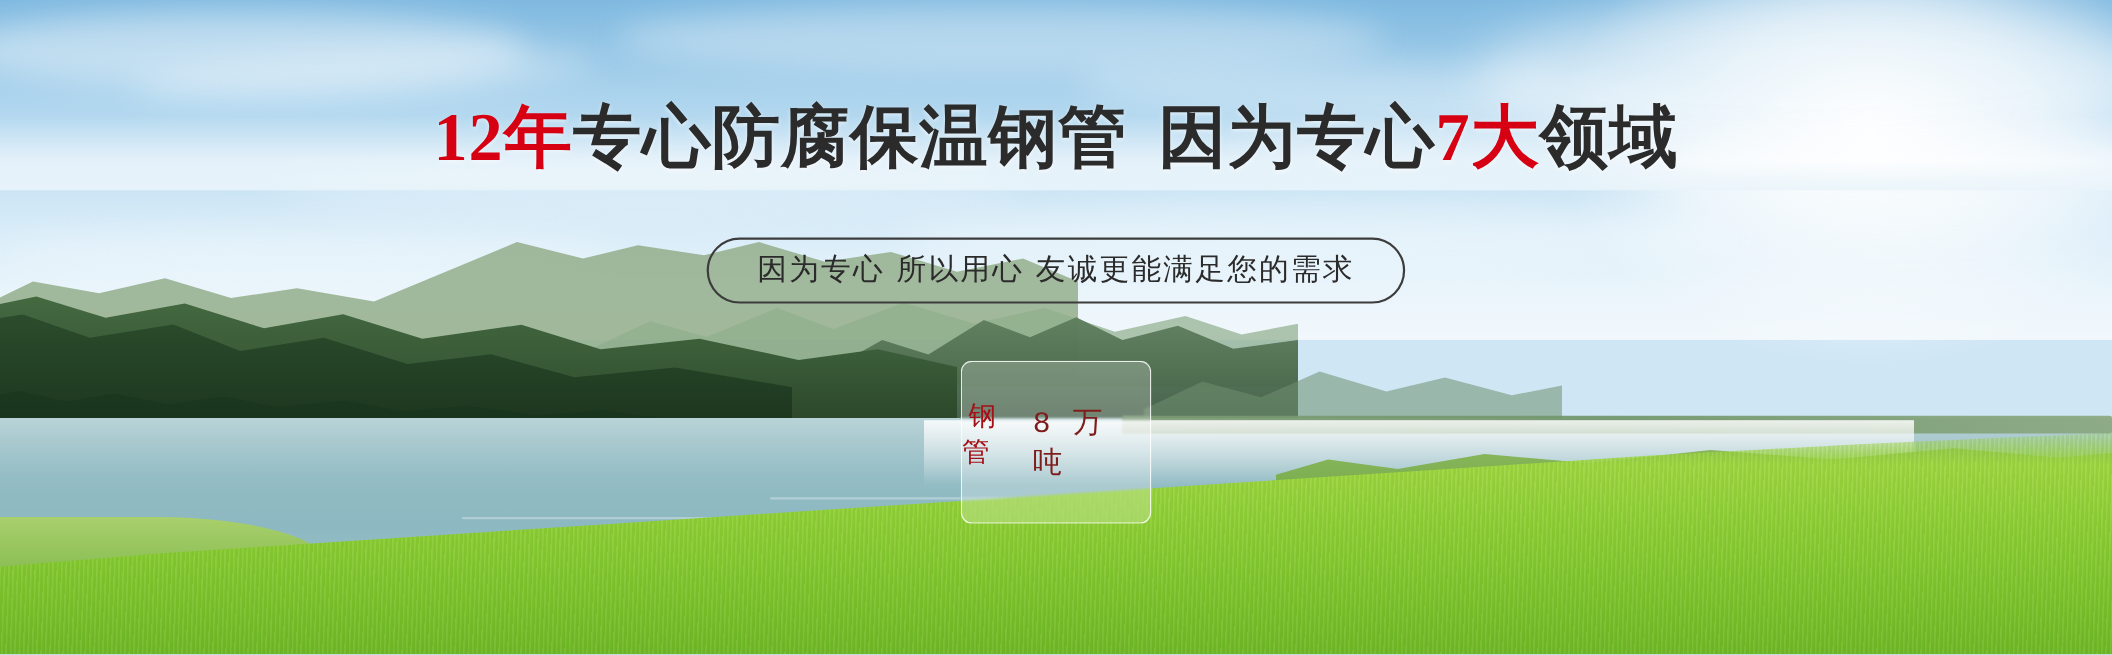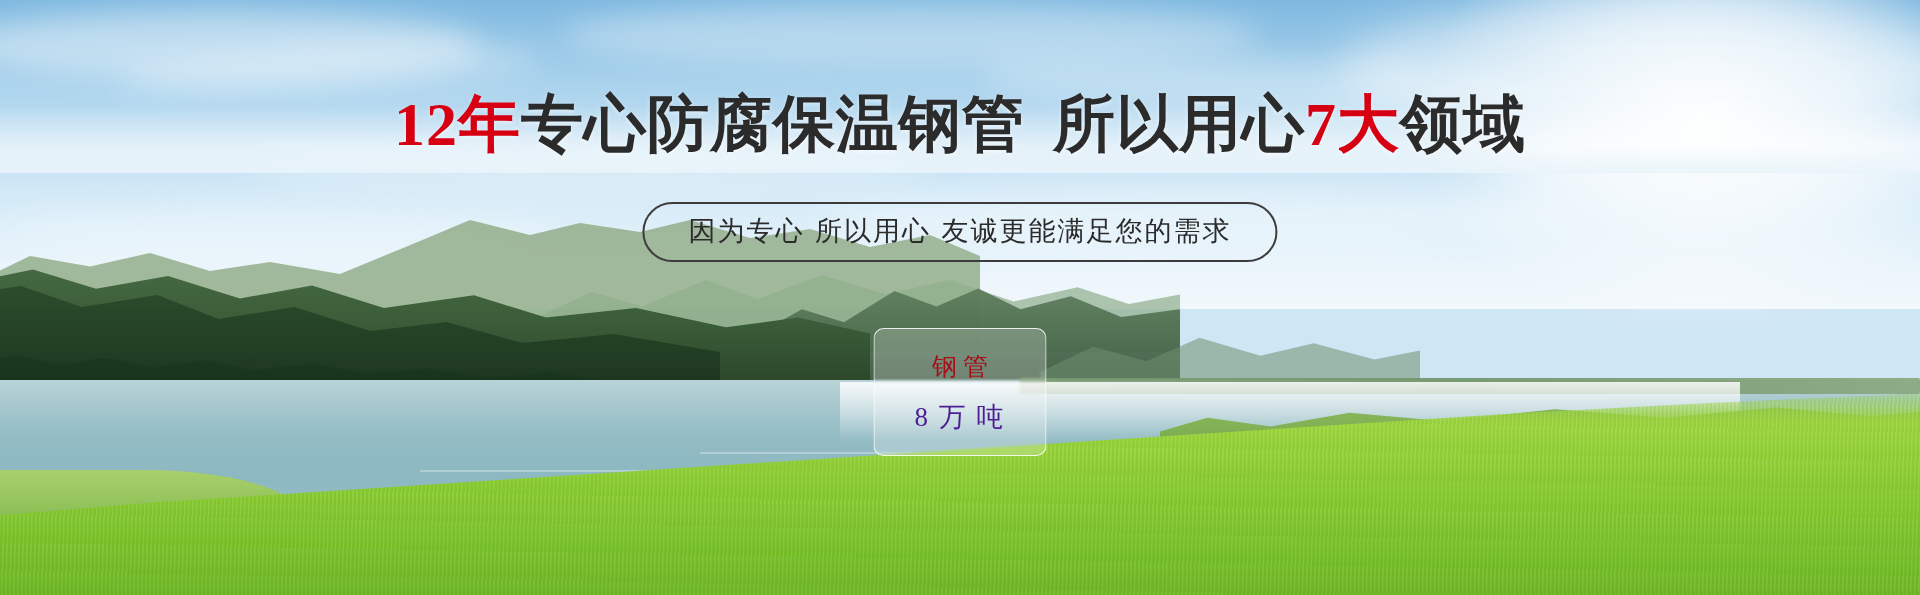--- a/index.html
+++ b/index.html
@@ -191,59 +191,59 @@
     margin-top:15px;
   }
   .headline .red {
     color:#d60012;
     text-shadow:0 2px 4px rgba(255,255,255,.5);
     font-family:Liberation Serif, serif;
   }
   .headline .gap { display:inline-block; width:28px; }
 
   .subpill {
-    position:absolute; top:202px; left:50%; transform:translateX(-50%);
+    position:absolute; top:216px; left:50%; transform:translateX(-50%);
     border:2px solid #3c3c3c;
     border-radius:34px;
     padding:9px 44px 11px 44px;
     color:#2b2b2b;
     font-size:27px;
     letter-spacing:2px;
     white-space:nowrap;
     background:rgba(255,255,255,0.02);
     font-family:"DejaVu Sans","Liberation Sans",sans-serif;
   }
 
   
   .cards {
     position:absolute; top:328px; left:50%; transform:translateX(-50%);
     display:flex; gap:8px;
   }
   .card {
-    width:173px; height:128px;
+    width:173px; height:148px;
     border:1px solid rgba(255,255,255,.85);
     border-radius:10px;
     background:rgba(255,255,255,.22);
-    display:flex; flex-direction:column;
+    display:flex; flex-direction:row;
     align-items:center; justify-content:center;
     backdrop-filter:blur(1px);
   }
   .card .label {
     color:#a41017;
     font-size:25px;
     letter-spacing:6px;
     text-indent:6px;
     margin-bottom:16px;
     font-family:"DejaVu Sans","Liberation Sans",sans-serif;
   }
   .card .value {
-    color:#4c1d95;
+    color:#7f1d1d;
     font-size:27px;
     letter-spacing:2px;
-    font-family:Liberation Serif, serif;
+    font-family:Liberation Mono, monospace;
   }
   .card .value sup { font-size:16px; }
 </style>
 </head>
 <body>
 
 <div id="banner">
 
   <div class="sky">
     <div class="sun-glow"></div>
@@ -280,21 +280,21 @@
   <div class="marsh-right2"></div>
   <div class="islet-left"></div>
   <div class="island2"></div>
   <div class="island"></div>
   <div class="grass-fg"></div>
   <div class="grass-texture"></div>
 
   <div class="content">
 
     <div class="headline">
-      <span class="red">12年</span><span class="dark">专心防腐保温钢管</span><span class="gap"></span><span class="dark">所以用心</span><span class="red">7大</span><span class="dark">领域</span>
+      <span class="red">12年</span><span class="dark">专心防腐保温钢管</span><span class="gap"></span><span class="dark">因为专心</span><span class="red">7大</span><span class="dark">领域</span>
     </div>
 
     <div class="subpill">
       <span>因为专心 所以用心 友诚更能满足您的需求</span>
     </div>
 
     <div class="cards">
 
       <div class="card">
         <div class="label">钢管</div>

